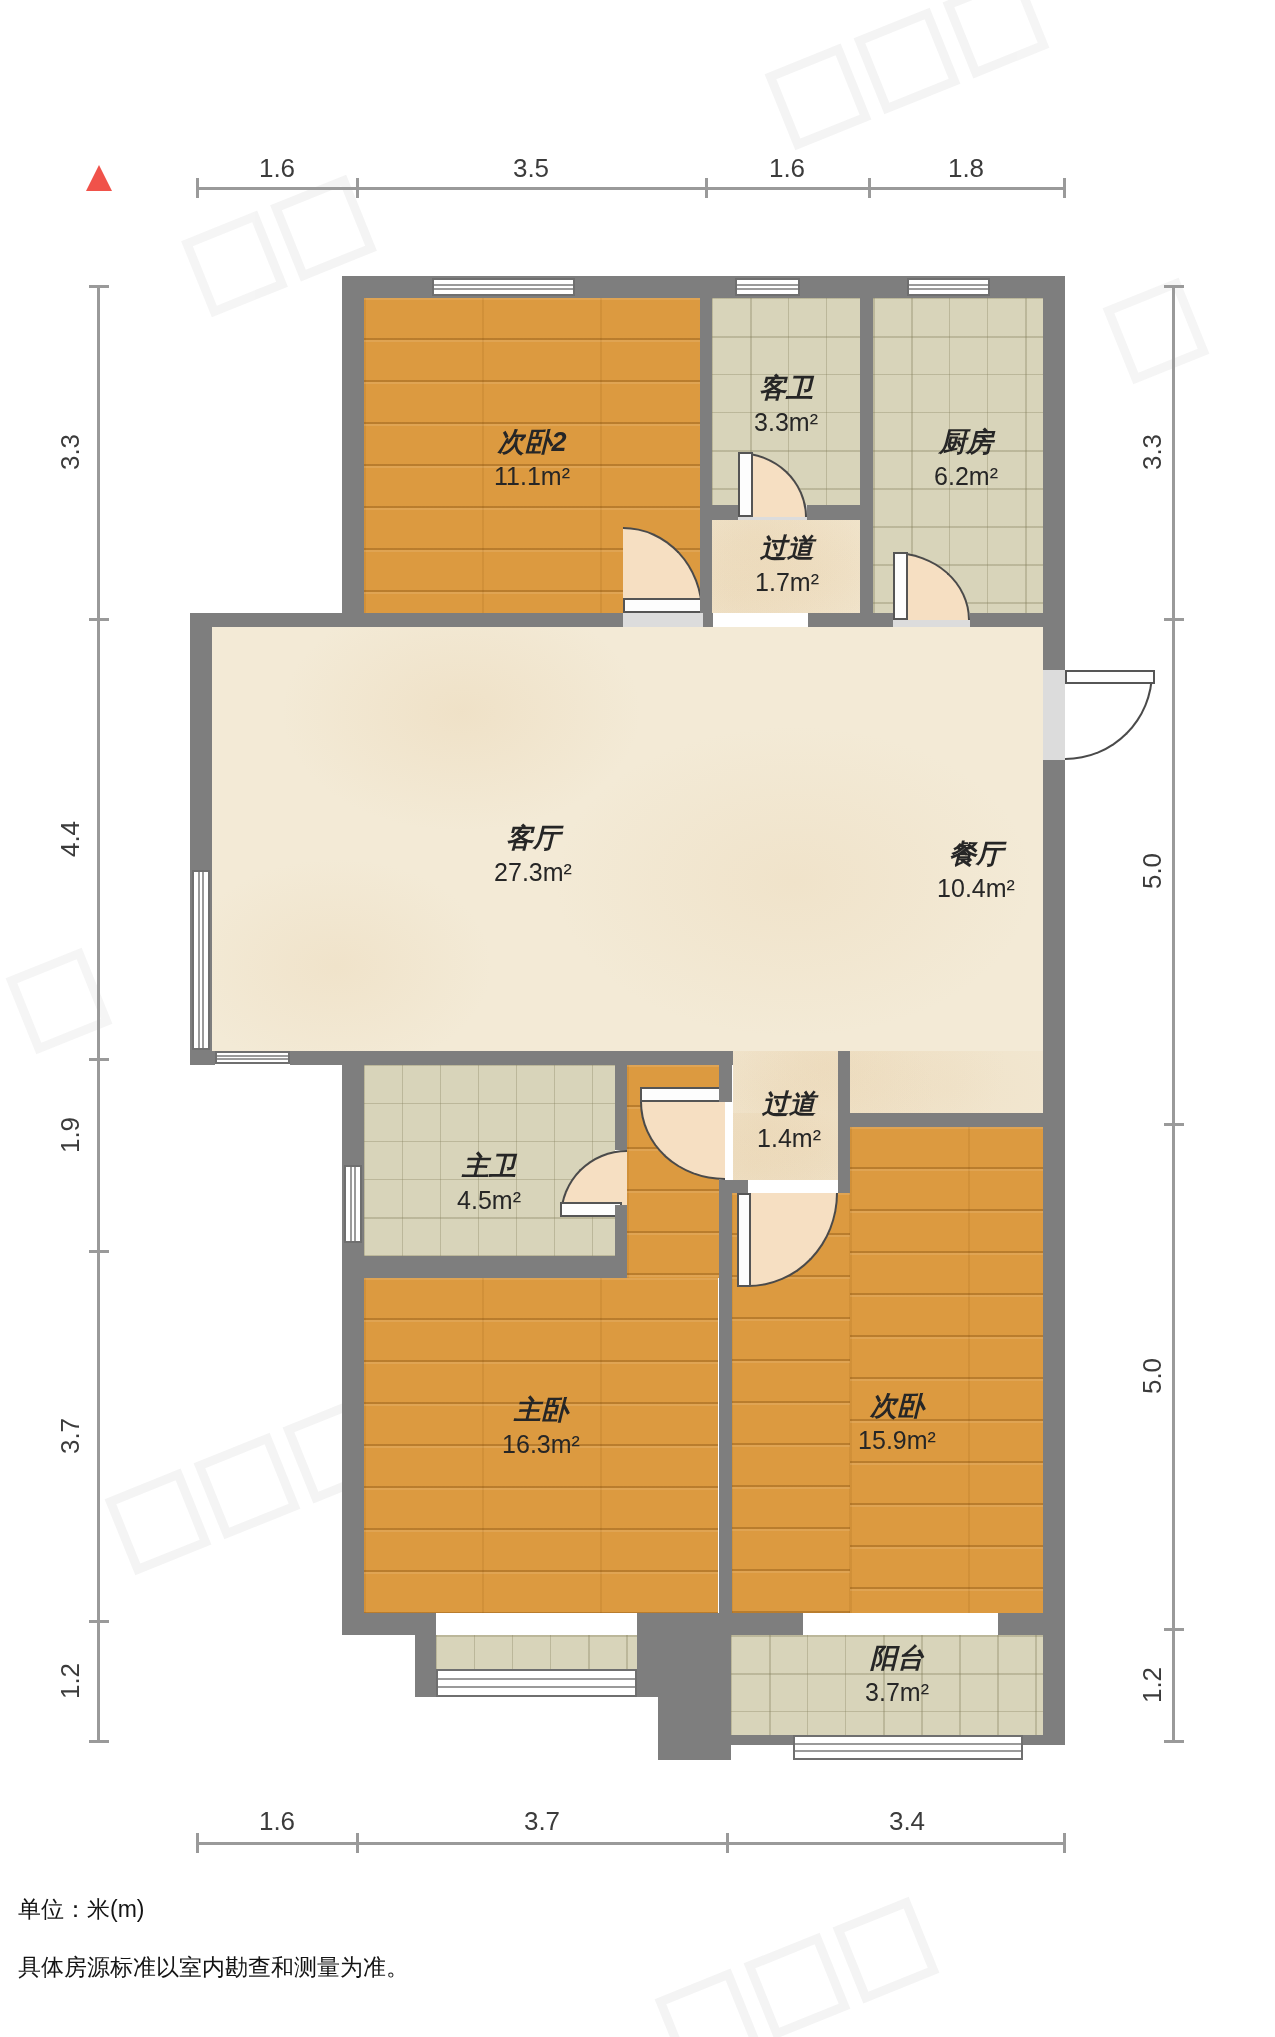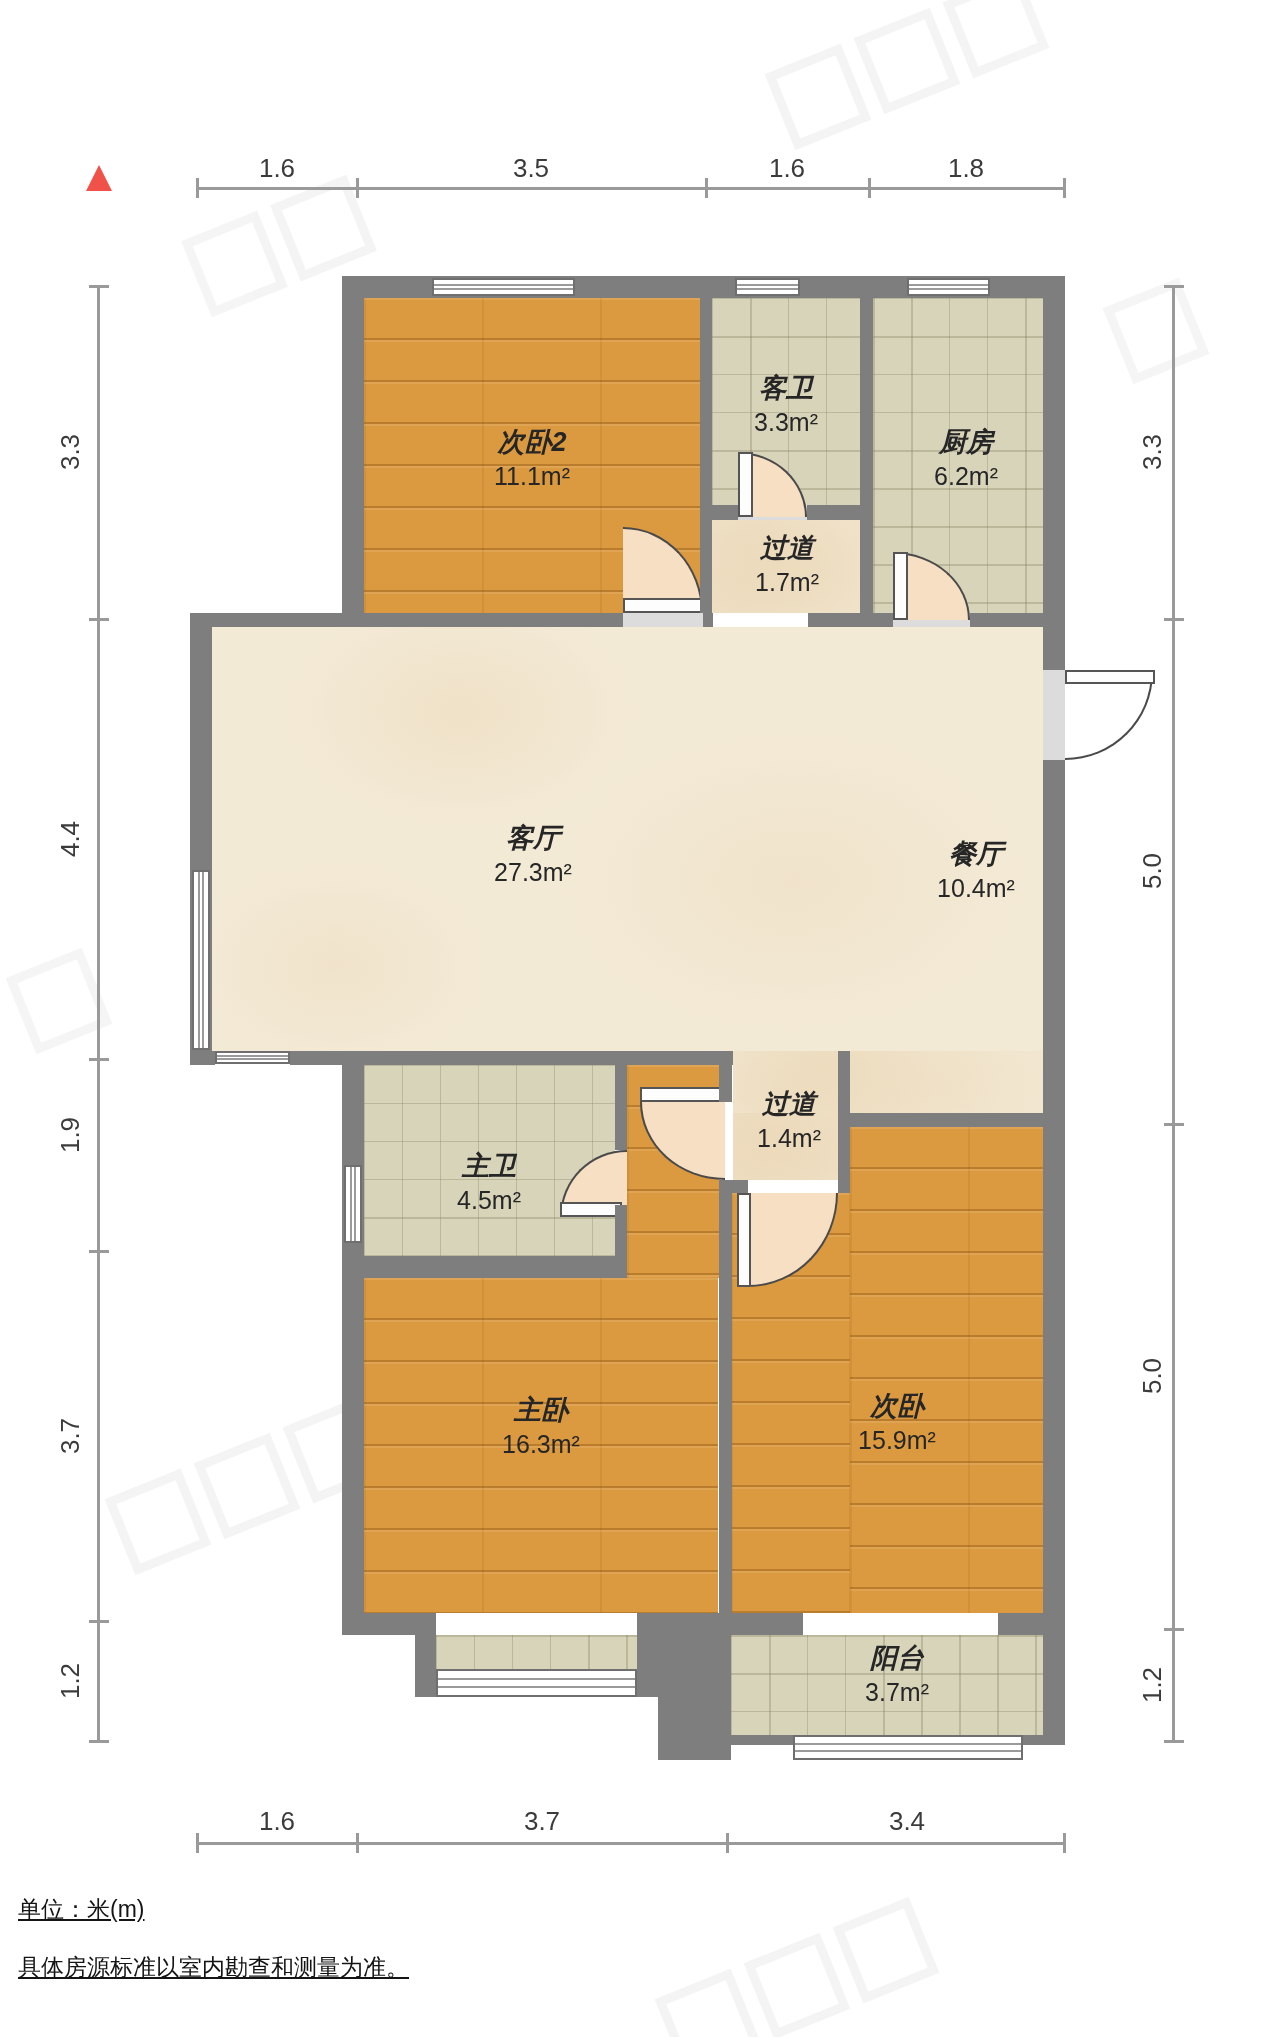--- a/index.html
+++ b/index.html
@@ -26,21 +26,21 @@
   .swing.bl{border-bottom:2px solid #4a4a4a;border-left:2px solid #4a4a4a;border-bottom-left-radius:100% 100%;}
   .leaf{position:absolute;background:#fdfdfd;border:2px solid #555;box-sizing:border-box;}
   .thresh{position:absolute;background:#dcdcdc;}
   .dline,.tick{position:absolute;background:var(--dim_line,#9a9a9a);}
   .dlab{position:absolute;color:var(--dim_text,#3b3b3b);font-size:26px;transform:translateX(-50%);white-space:nowrap;}
   .dlab.rot{transform:translate(-50%,-50%) rotate(-90deg);}
   .rlabel{position:absolute;text-align:center;transform:translateX(-50%);line-height:1.35;white-space:nowrap;color:#262626;}
   .rname{font-size:27px;font-weight:600;font-style:italic;}
   .rarea{font-size:25px;}
   .north{position:absolute;width:0;height:0;border-left:13px solid transparent;border-right:13px solid transparent;border-bottom:26px solid var(--north,#f0524a);}
-  .foot{position:absolute;font-size:23px;color:#141414;white-space:nowrap;text-decoration:underline;}
+  .foot{position:absolute;font-size:23px;color:#141414;white-space:nowrap;}
   .wm{position:absolute;opacity:.055;transform:rotate(-22deg);display:flex;gap:14px;}
   .wm i{display:block;width:64px;height:64px;border:9px solid #444;}
 </style>
 </head>
 <body>
 
 <div id="stage">
 
   <div class="north" style="left:86px;top:165px;"></div>
 

